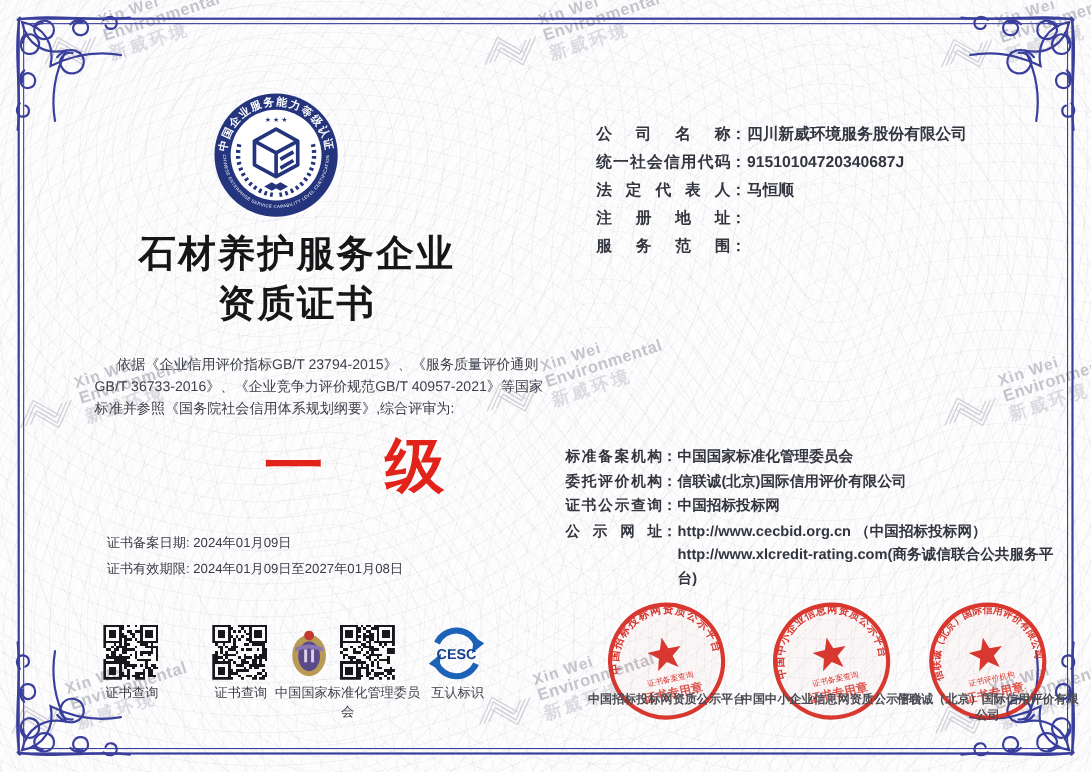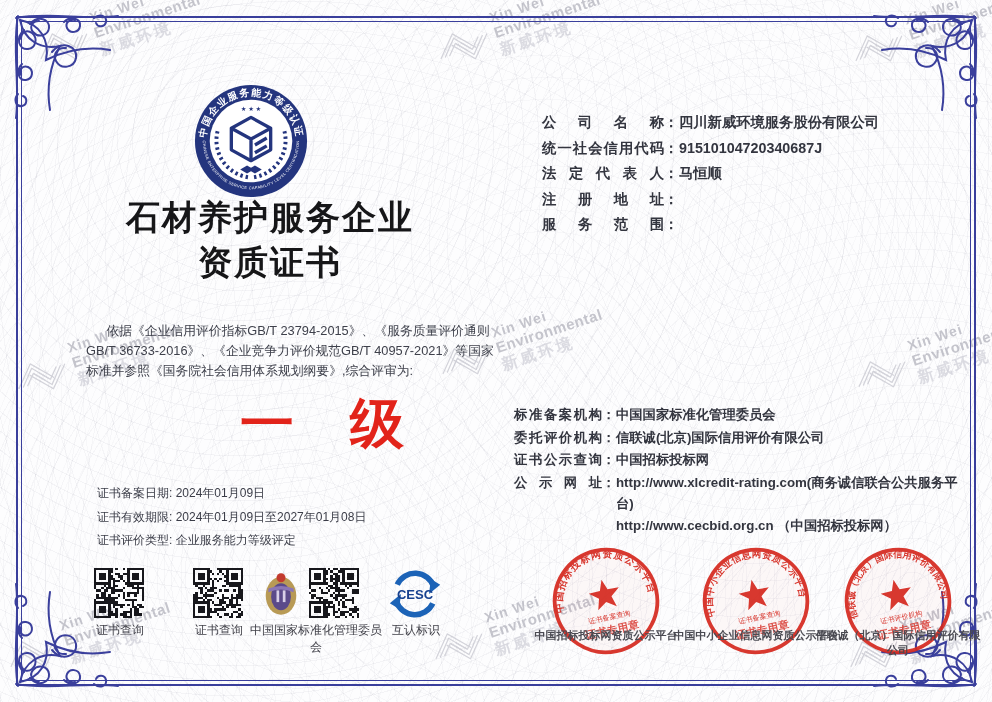--- a/index.html
+++ b/index.html
@@ -24,22 +24,22 @@
   .corner.bl{left:6px;bottom:6px;transform:scaleY(-1);}
   .corner.br{right:6px;bottom:6px;transform:scale(-1,-1);}
   
   .wm{position:absolute;display:flex;align-items:center;gap:6px;transform:rotate(-18deg);opacity:.62;pointer-events:none;}
   .wm-text{display:flex;flex-direction:column;line-height:1.12;}
   .wm-l1{font-size:14px;font-weight:bold;color:#a3a3af;letter-spacing:1px;}
   .wm-l2{font-size:15px;font-weight:bold;color:#a3a3af;letter-spacing:.5px;}
   .wm-l3{font-size:16px;font-weight:bold;color:#c8c8d2;letter-spacing:3px;}
   
   .abs{position:absolute;}
-  .title{left:80px;top:195px;width:380px;text-align:center;font-size:34px;font-weight:800;
-    letter-spacing:2px;line-height:1.32;color:#161618;}
+  .title{left:80px;top:212px;width:380px;text-align:center;font-size:34px;font-weight:800;
+    letter-spacing:2px;line-height:1.32;color:#161618;font-family:Liberation Mono, monospace;}
   .basis{left:86px;top:321px;width:410px;font-size:12.8px;line-height:1.55;color:#3e404b;text-indent:1.6em;}
   .grade{left:80px;top:388px;width:380px;text-align:right;font-size:54px;font-weight:800;
     color:#e2231a;letter-spacing:56px;text-indent:56px;white-space:nowrap;}
   .dates{left:97px;top:482px;font-size:12px;color:#3a3c47;line-height:23.5px;}
   .certno{left:500px;top:72px;width:456px;text-align:right;font-size:15px;font-weight:700;color:#1c1d24;}
   .certno .cl{letter-spacing:4px;}
   .fields{left:542px;top:114px;width:448px;font-size:14.3px;color:#33353f;font-weight:600;line-height:17.5px;}
   .frow{display:flex;margin-bottom:8px;}
   .jl{display:inline-block;text-align:justify;text-align-last:justify;}
   .fl{width:122px;flex:none;}
@@ -289,21 +289,20 @@
   <div class="abs title">
     <div>石材养护服务企业</div>
     <div>资质证书</div>
   </div>
   <div class="abs basis">依据《企业信用评价指标GB/T 23794-2015》、《服务质量评价通则GB/T 36733-2016》、《企业竞争力评价规范GB/T 40957-2021》等国家标准并参照《国务院社会信用体系规划纲要》,综合评审为:</div>
   <div class="abs grade">一级</div>
 
   <div class="abs dates">
     <div><span>证书备案日期</span><span>: </span><span>2024年01月09日</span></div>
     <div><span>证书有效期限</span><span>: </span><span>2024年01月09日至2027年01月08日</span></div>
-    <div><span>证书评价类型</span><span>: </span><span>企业服务能力等级评定</span></div>
   </div>
 
   <div class="abs qr" style="left:94px;top:568px"><svg viewBox="0 0 21 21" width="100%" height="100%" shape-rendering="crispEdges">
         <g fill="#17171c">
           <rect x="0" y="0" width="1" height="1"></rect>
           <rect x="1" y="0" width="1" height="1"></rect>
           <rect x="2" y="0" width="1" height="1"></rect>
           <rect x="3" y="0" width="1" height="1"></rect>
           <rect x="4" y="0" width="1" height="1"></rect>
           <rect x="5" y="0" width="1" height="1"></rect>
@@ -1073,22 +1072,22 @@
     </div>
     <div class="arow">
       <span class="al jl">证书公示查询</span>
         <span class="ac">：</span>
         <span class="fv">中国招标投标网</span>
     </div>
     <div class="arow">
       <span class="al jl">公示网址</span>
         <span class="ac">：</span>
       <span class="fv">
+        <div>http://www.cecbid.org.cn （中国招标投标网）</div>
         <div>http://www.xlcredit-rating.com(商务诚信联合公共服务平台)</div>
-        <div>http://www.cecbid.org.cn （中国招标投标网）</div>
       </span>
     </div>
   </div>
 
   <div class="seal-label" style="left:526px;width:160px">中国招标投标网资质公示平台</div>
   <div class="seal-label" style="left:671px;width:170px">中国中小企业信息网资质公示平台</div>
   <div class="seal-label" style="left:813px;width:170px">信联诚（北京）国际信用评价有限公司</div>
 
   <svg class="seal" style="left:549px;top:544px" viewBox="0 0 120 120">
     <defs>

